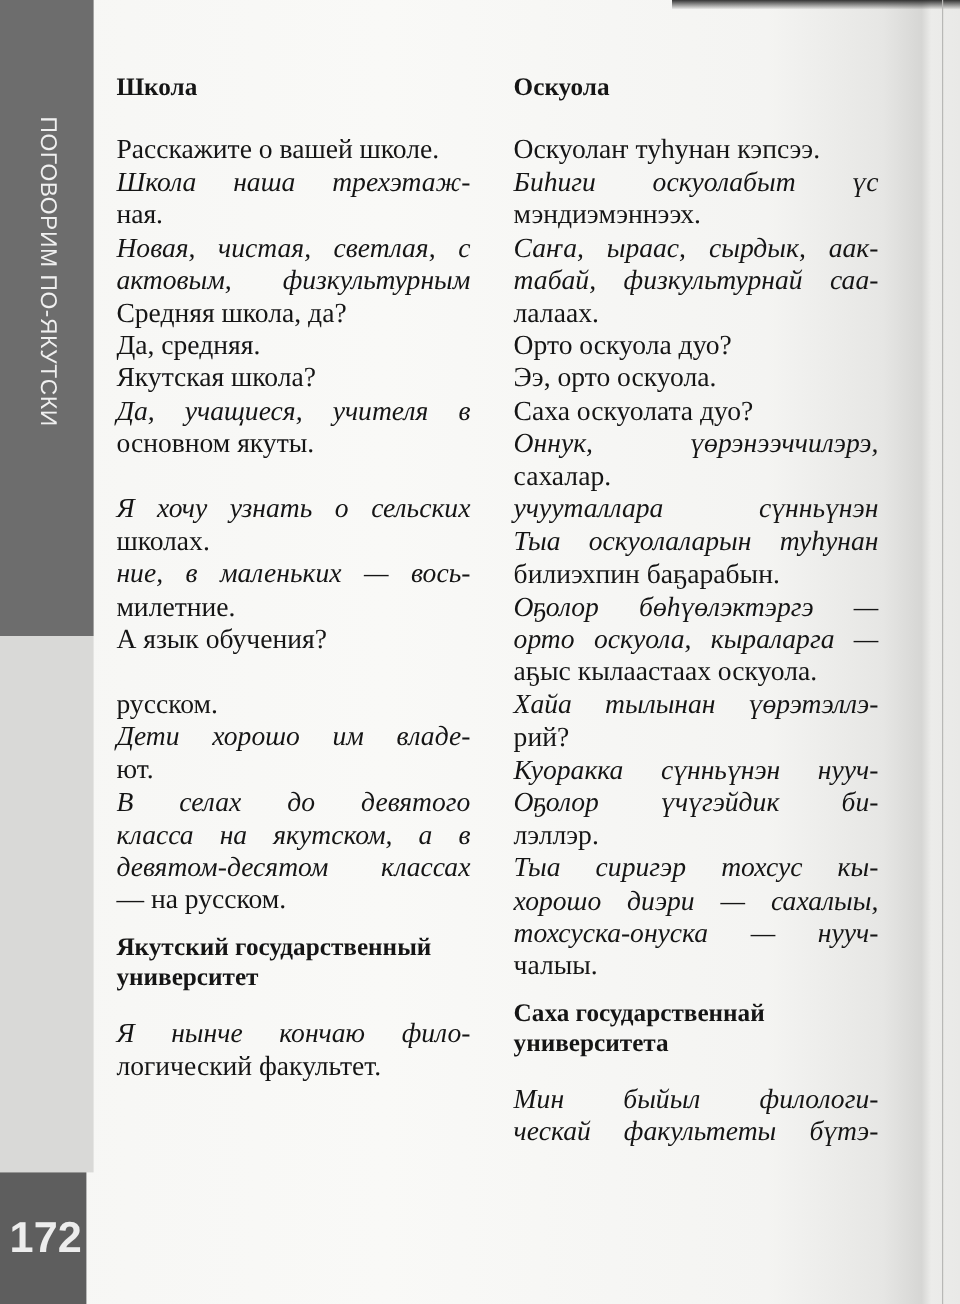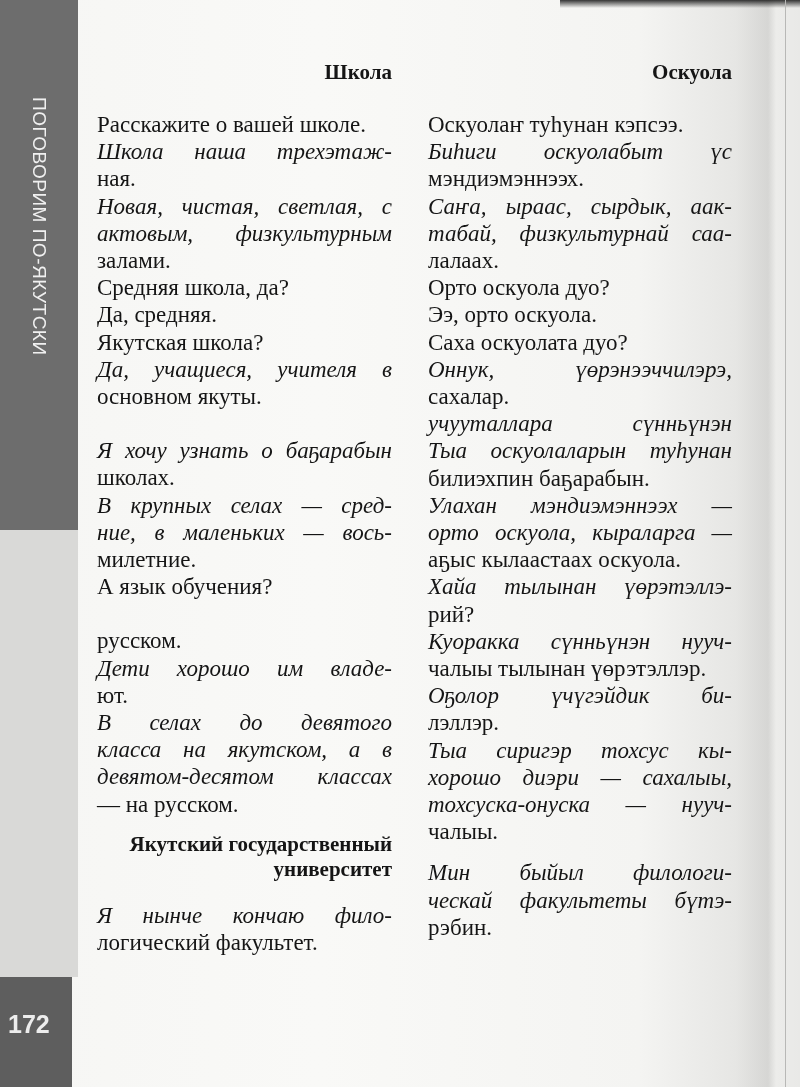--- a/index.html
+++ b/index.html
@@ -37,30 +37,30 @@
     font-size: 19px; letter-spacing: 0.5px;
     color: #f0f0f0;
   }
   .page-num-block {
     position: absolute; left: 0; top: 977px; width: 72px; height: 110px;
     background: #5e5e5e;
   }
   .page-num {
     position: absolute; left: 8px; top: 1010px;
     font-family: "Liberation Sans", "DejaVu Sans", sans-serif;
-    font-weight: bold; font-size: 25px; color: #ededed;
+    font-weight: bold; font-size: 36px; color: #ededed;
   }
   .col {
     position: absolute; top: 60px;
     font-size: 23px; line-height: 27.2px;
   }
   .col-left { left: 97px; width: 295px; }
   .col-right { left: 428px; width: 304px; }
   .heading {
-    font-weight: bold; text-align: right; font-size: 21px; line-height: 25px;
+    font-weight: bold; text-align: left; font-size: 21px; line-height: 25px;
     margin-bottom: 26px; padding-top: 0;
   }
   .heading.two-line { margin-bottom: 20px; }
   .gap { height: 27px; }
   .gap-sm { height: 14px; }
   .line { display: block; }
   .line.just { text-align: justify; text-align-last: justify; font-style: italic; }
 </style>
 </head>
 <body>
@@ -77,32 +77,30 @@
   <div class="page-num">172</div>
 
   <div class="col col-left">
     <div class="heading">Школа</div>
     <div>
         <span class="line">Расскажите о вашей школе.</span>
         <span class="line just">Школа наша трехэтаж-</span>
         <span class="line">ная.</span>
         <span class="line just">Новая, чистая, светлая, с</span>
         <span class="line just">актовым, физкультурным</span>
-        <span class="line">залами.</span>
         <span class="line">Средняя школа, да?</span>
         <span class="line">Да, средняя.</span>
         <span class="line">Якутская школа?</span>
         <span class="line just">Да, учащиеся, учителя в</span>
         <span class="line">основном якуты.</span>
       </div>
     <div class="gap"></div>
     <div>
-        <span class="line just">Я хочу узнать о баҕарабын</span>
+        <span class="line just">Я хочу узнать о сельских</span>
         <span class="line">школах.</span>
-        <span class="line just">В крупных селах — сред-</span>
         <span class="line just">ние, в маленьких — вось-</span>
         <span class="line">милетние.</span>
         <span class="line">А язык обучения?</span>
       </div>
     <div class="gap"></div>
     <div>
         <span class="line">русском.</span>
         <span class="line just">Дети хорошо им владе-</span>
         <span class="line">ют.</span>
         <span class="line just">В селах до девятого</span>
@@ -131,34 +129,36 @@
         <span class="line just">табай, физкультурнай саа-</span>
         <span class="line">лалаах.</span>
         <span class="line">Орто оскуола дуо?</span>
         <span class="line">Ээ, орто оскуола.</span>
         <span class="line">Саха оскуолата дуо?</span>
         <span class="line just">Оннук, үөрэнээччилэрэ,</span>
         <span class="line">сахалар.</span>
         <span class="line just">учууталлара сүнньүнэн</span>
         <span class="line just">Тыа оскуолаларын туһунан</span>
         <span class="line">билиэхпин баҕарабын.</span>
-        <span class="line just">Улахан мэндиэмэннээх —</span>
+        <span class="line just">Оҕолор бөһүөлэктэргэ —</span>
         <span class="line just">орто оскуола, кыраларга —</span>
         <span class="line">аҕыс кылаастаах оскуола.</span>
         <span class="line just">Хайа тылынан үөрэтэллэ-</span>
         <span class="line">рий?</span>
         <span class="line just">Куоракка сүнньүнэн нууч-</span>
-        <span class="line">чалыы тылынан үөрэтэллэр.</span>
         <span class="line just">Оҕолор үчүгэйдик би-</span>
         <span class="line">лэллэр.</span>
         <span class="line just">Тыа сиригэр тохсус кы-</span>
         <span class="line just">хорошо диэри — сахалыы,</span>
         <span class="line just">тохсуска-онуска — нууч-</span>
         <span class="line">чалыы.</span>
       </div>
     <div class="gap-sm"></div>
+    <div class="heading two-line">
+      <span class="line">Саха государственнай</span>
+      <span class="line">университета</span>
+    </div>
     <div>
         <span class="line just">Мин быйыл филологи-</span>
         <span class="line just">ческай факультеты бүтэ-</span>
-        <span class="line">рэбин.</span>
       </div>
   </div>
 </div>
 
 </body></html>

